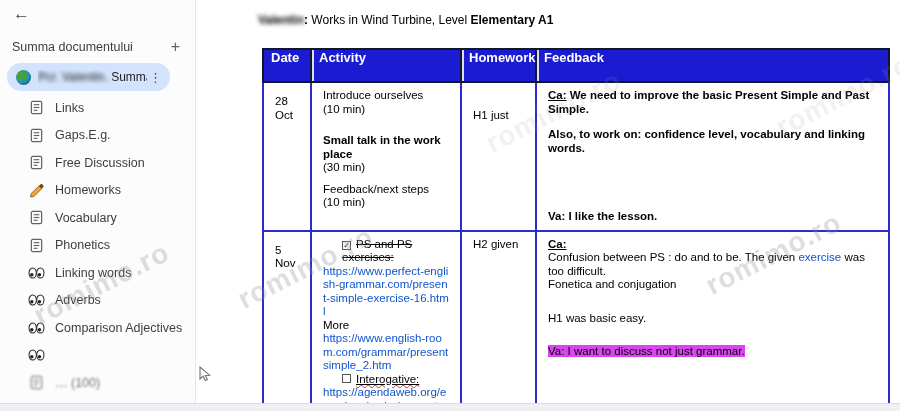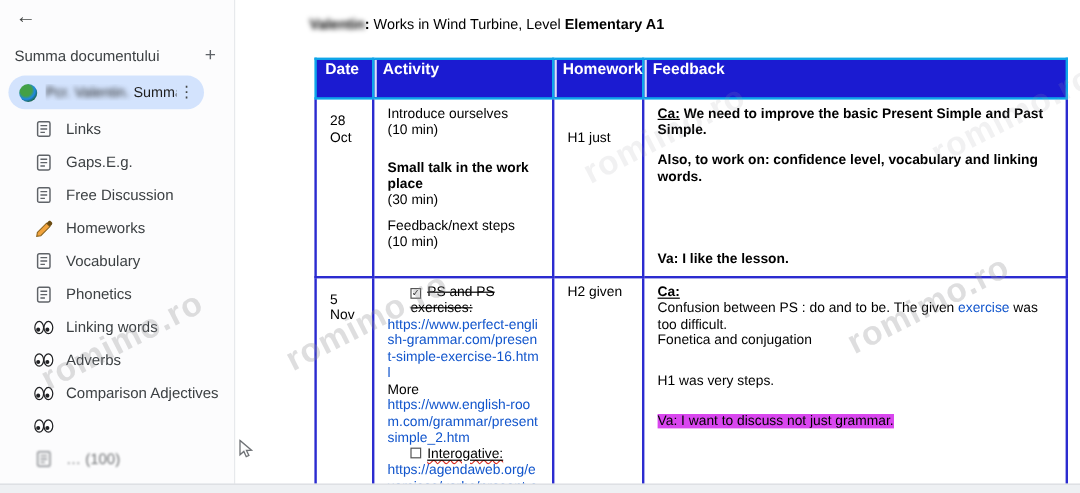--- a/index.html
+++ b/index.html
@@ -24,21 +24,21 @@
   .sb-item-label { font-size:12.5px; color:#3c4043; white-space:nowrap; }
   .dim { opacity:.75; filter:blur(1px); }
 
   
   .doc-title { position:absolute; left:258px; top:13px; font-size:12px; color:#000; }
   .doc-title .b { font-weight:bold; }
 
   table.log { position:absolute; left:262px; top:48px; width:626px; border-collapse:collapse; table-layout:fixed; }
   table.log col.c-date { width:48px; } table.log col.c-act { width:150px; }
   table.log col.c-hw { width:75px; } table.log col.c-fb { width:353px; }
-  table.log th { background:#1b1bd1; color:#fff; font-size:13px; font-weight:bold; text-align:left; height:27px; padding:0 0 16px 7px; border:2px solid #0ea5e9; }
+  table.log th { background:#1b1bd1; color:#fff; font-size:13px; font-weight:bold; text-align:left; height:27px; padding:0 0 16px 7px; border:2px solid #0f172a; }
   table.log th + th { box-shadow:inset 2px 0 0 rgba(255,255,255,.85); }
   table.log td { border:2px solid #2b2bd0; vertical-align:top; padding:6px 11px; font-size:11.5px; color:#000; background:#fff; line-height:13.5px; }
   tr.r1 td { height:117px; } tr.r2 td { height:198px; }
   .mt6{margin-top:6px;} .mt12{margin-top:12px;} .mt18{margin-top:18px;} .mt8{margin-top:8px;} .mt20{margin-top:20px;} .mt55{margin-top:55px;}
   .bold{font-weight:bold;} .cafb{font-weight:bold;text-decoration:underline;}
   .lnk{color:#1155cc;word-break:break-all;cursor:pointer;}
   .chkline{padding-left:19px;}
   .cb{display:inline-block;width:9px;height:9px;border:1px solid #555;font-size:8px;line-height:8px;text-align:center;vertical-align:0px;margin-right:5px;background:#fff;color:#222;cursor:pointer;}
   .strike{text-decoration:line-through;}
   .missp{text-decoration:underline wavy #d93025;text-decoration-thickness:1px;}
@@ -255,21 +255,21 @@
 
         </td>
         <td>
             <div>H2 given</div>
           </td>
         <td class="fb2">
           <div class="cafb">Ca:</div>
           <div><span>Confusion between PS : do and to be. The given </span><span class="lnk">exercise</span><span> was too difficult.</span></div>
           <div>Fonetica and conjugation</div>
           <div class="gap20"></div>
-          <div>H1 was very steps.</div>
+          <div>H1 was basic easy.</div>
           <div class="gap20"></div>
           <div><span class="hl">Va: I want to discuss not just grammar.</span></div>
         </td>
       </tr>
     </tbody>
   </table>
 
   <div class="wm" style="left:28px; top:268px;">romimo.ro</div>
   <div class="wm" style="left:232px; top:252px;">romimo.ro</div>
   <div class="wm" style="left:700px; top:238px;">romimo.ro</div>

